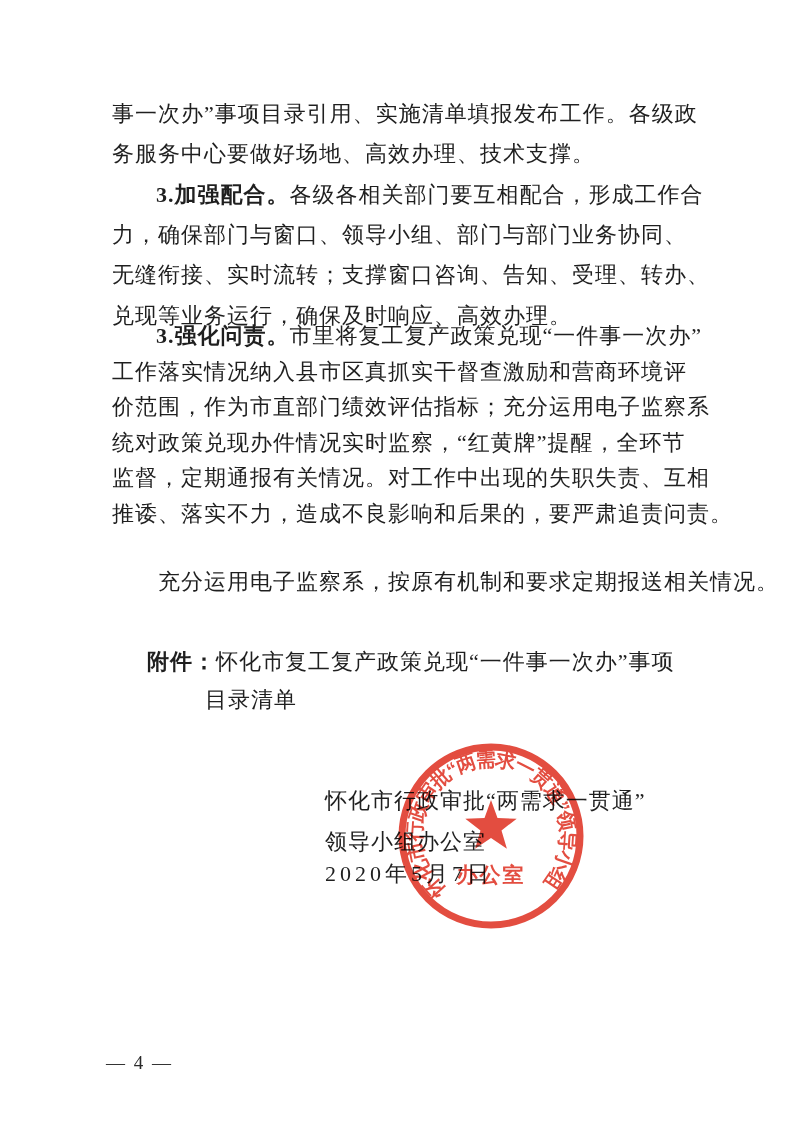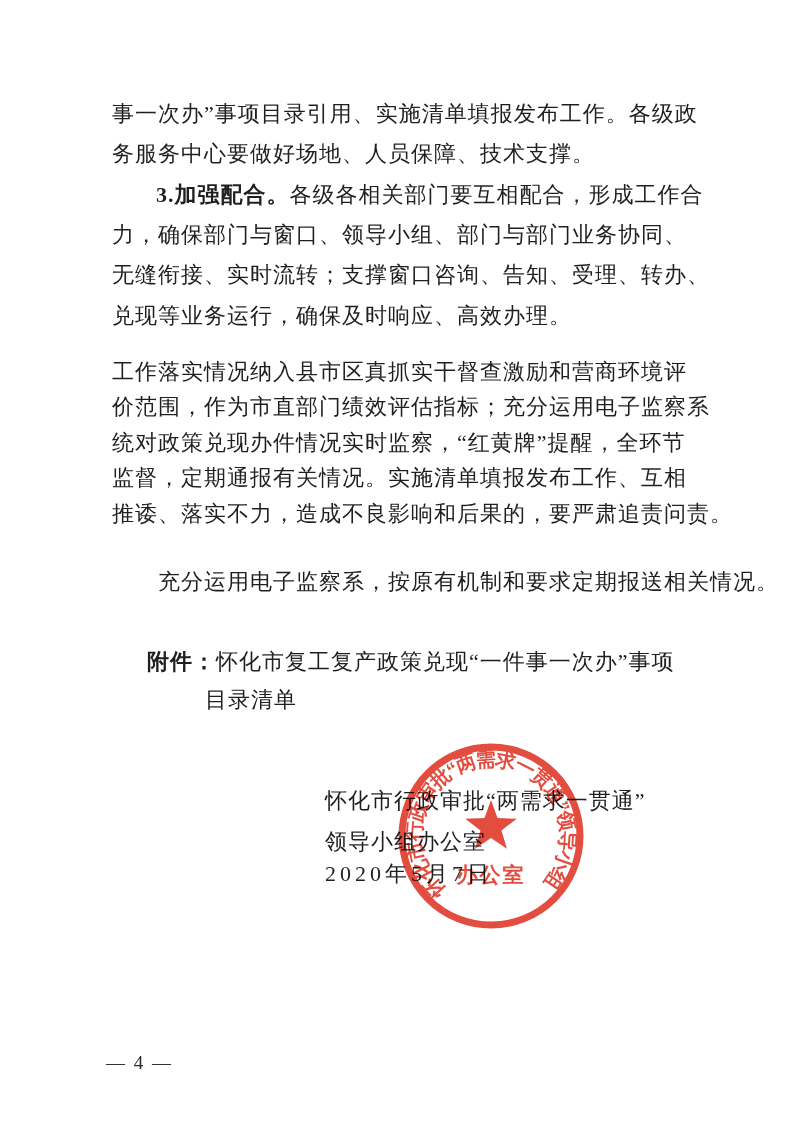--- a/index.html
+++ b/index.html
@@ -45,29 +45,30 @@
     font-family:"Liberation Sans","DejaVu Sans",sans-serif;
     font-weight:700;
   }
 </style>
 </head>
 <body>
 
 <div class="page">
 
   <div class="line" style="top:99px;left:112px"><span>事一次办”事项目录引用、实施清单填报发布工作。各级政</span></div>
-  <div class="line" style="top:139px;left:112px"><span>务服务中心要做好场地、人员保障、技术支撑。</span></div>
+  <div class="line" style="top:139px;left:112px"><span>务服务中心要做好场地、高效办理、技术支撑。</span></div>
   <div class="line" style="top:180px;left:156px"><b>3.加强配合。</b><span>各级各相关部门要互相配合，形成工作合</span></div>
   <div class="line" style="top:220px;left:112px"><span>力，确保部门与窗口、领导小组、部门与部门业务协同、</span></div>
   <div class="line" style="top:260px;left:112px"><span>无缝衔接、实时流转；支撑窗口咨询、告知、受理、转办、</span></div>
   <div class="line" style="top:301px;left:112px"><span>兑现等业务运行，确保及时响应、高效办理。</span></div>
+  <div class="line" style="top:321px;left:156px"><b>3.强化问责。</b><span>市里将复工复产政策兑现“一件事一次办”</span></div>
   <div class="line" style="top:357px;left:112px"><span>工作落实情况纳入县市区真抓实干督查激励和营商环境评</span></div>
   <div class="line" style="top:392px;left:112px"><span>价范围，作为市直部门绩效评估指标；充分运用电子监察系</span></div>
   <div class="line" style="top:428px;left:112px"><span>统对政策兑现办件情况实时监察，“红黄牌”提醒，全环节</span></div>
-  <div class="line" style="top:463px;left:112px"><span>监督，定期通报有关情况。实施清单填报发布工作、互相</span></div>
+  <div class="line" style="top:463px;left:112px"><span>监督，定期通报有关情况。对工作中出现的失职失责、互相</span></div>
   <div class="line" style="top:499px;left:112px"><span>推诿、落实不力，造成不良影响和后果的，要严肃追责问责。</span></div>
 
   <div class="line" style="top:567px;left:158px"><span>充分运用电子监察系，按原有机制和要求定期报送相关情况。</span></div>
 
   <div class="line" style="top:647px;left:147px"><b>附件：</b><span>怀化市复工复产政策兑现“一件事一次办”事项</span></div>
   <div class="line" style="top:685px;left:205px"><span>目录清单</span></div>
 
   <div class="sigline" style="top:786px">怀化市行政审批“两需求一贯通”</div>
   <div class="sigline" style="top:827px">领导小组办公室</div>
   <div class="sigline dateline" style="top:859px">2020年5月7日</div>

